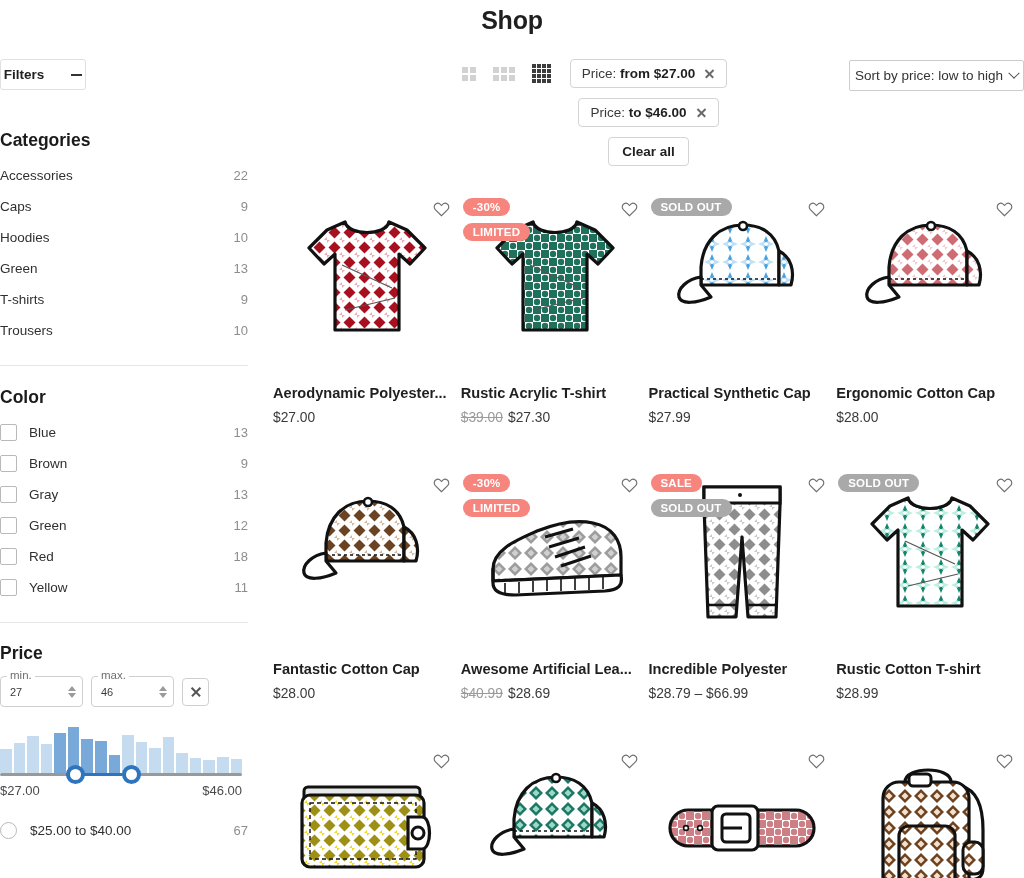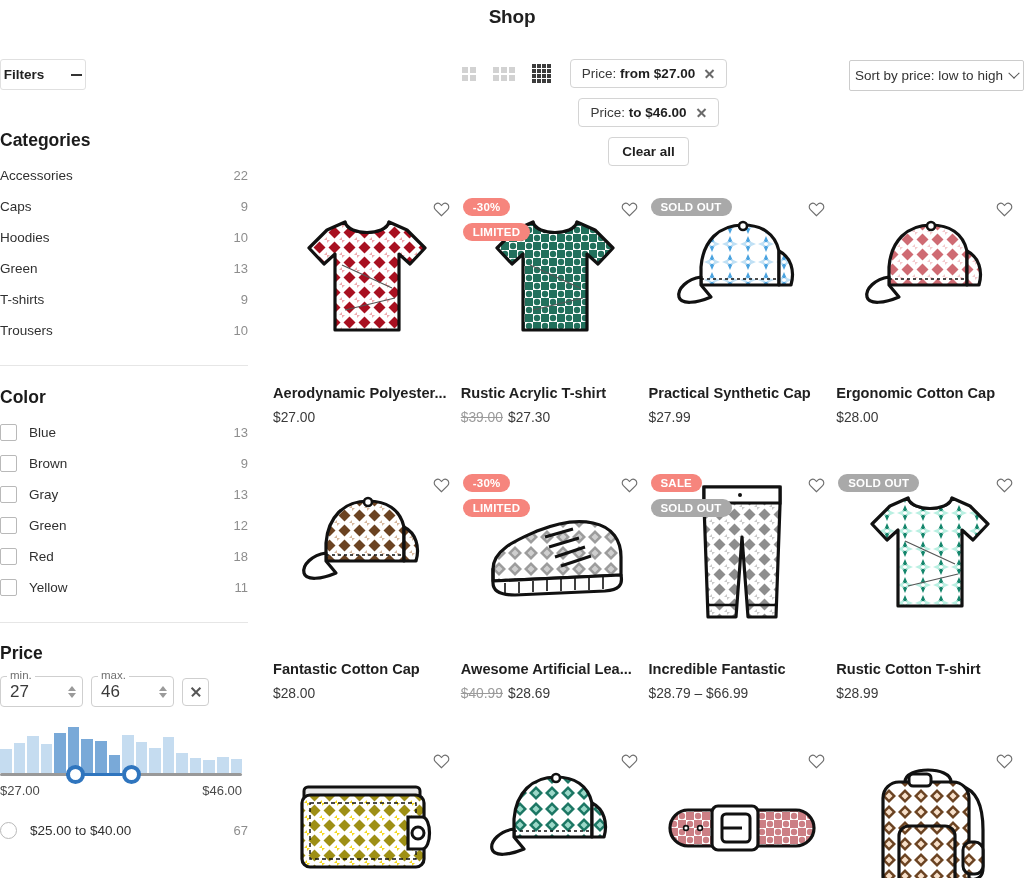--- a/index.html
+++ b/index.html
@@ -9,21 +9,21 @@
     background:#ffffff;
     font-family:"Liberation Sans", sans-serif;
     color:#2b2b2b;
     -webkit-font-smoothing:antialiased;
   }
   .page { position:relative; width:1024px; height:878px; }
 
   
   .shop-title {
     position:absolute; top:6px; left:0; width:1024px;
-    text-align:center; font-size:19px; font-weight:bold; color:#1f1f1f;
+    text-align:center; font-size:25px; font-weight:bold; color:#1f1f1f;
     letter-spacing:-0.2px;
   }
   .view-toggles {
     position:absolute; top:64px; left:462px;
     display:flex; align-items:center; gap:17px;
   }
   .vt { display:grid; gap:2px; cursor:pointer; }
   .vt.g2 { grid-template-columns:repeat(2,6px); grid-template-rows:repeat(2,6px); }
   .vt.g3 { grid-template-columns:repeat(3,6px); grid-template-rows:repeat(2,6px); }
   .vt.g4 { grid-template-columns:repeat(4,4px); grid-template-rows:repeat(4,4px); gap:1px; }
@@ -71,21 +71,21 @@
 
   
   .price-inputs { display:flex; align-items:center; gap:8px; margin-top:12px; }
   .num-wrap { position:relative; }
   .num-lbl {
     position:absolute; top:-7px; left:7px; background:#fff; padding:0 3px;
     font-size:11.5px; color:#6f6f6f;
   }
   .num-box {
     width:83px; height:31px; border:1px solid #cfcfcf; border-radius:4px; background:#fff;
-    display:flex; align-items:center; padding:0 6px 0 9px; font-size:17px; color:#3a3a3a;
+    display:flex; align-items:center; padding:0 6px 0 9px; font-size:11px; color:#3a3a3a;
   }
   .num-val { flex:1; }
   .spin { display:flex; flex-direction:column; gap:2px; }
   .spin .up, .spin .dn { width:0;height:0;border-left:4px solid transparent;border-right:4px solid transparent; }
   .spin .up { border-bottom:5px solid #9a9a9a; }
   .spin .dn { border-top:5px solid #9a9a9a; }
   .clear-x {
     width:27px; height:28px; border:1px solid #cfcfcf; border-radius:4px; background:#fff;
     display:flex; align-items:center; justify-content:center; cursor:pointer;
   }
@@ -524,21 +524,21 @@
                   <path d="M0 0 3 0 0 3z" fill="#c9c9c9"></path>
                   <path d="M15 15 12 15 15 12z" fill="#c9c9c9"></path>
                 </pattern>
               </defs>
               <path d="M22 10 L98 10 L98 28 L94 140 L66 140 L60 60 L54 140 L26 140 L22 28 Z" fill="url(#ptro)" stroke="#111" stroke-width="3.2" stroke-linejoin="round"></path>
               <path d="M22 10 L98 10 L98 26 L22 26 Z" fill="#fff" stroke="#111" stroke-width="3.2"></path>
               <path d="M26 128 L54 128 M66 128 L94 128" stroke="#111" stroke-width="2.4"></path>
               <circle cx="58" cy="18" r="2" fill="#111"></circle>
             </svg>
           </div>
-          <div class="p-title">Incredible Fantastic</div>
+          <div class="p-title">Incredible Polyester</div>
           <div class="p-price">$28.79 – $66.99</div>
         </div>
         <div class="card row2">
           <div class="thumb">
             <div class="badges">
               <span class="badge out">SOLD OUT</span>
             </div>
             <span class="heart"><svg width="17" height="16" viewBox="0 0 24 22">
                 <path d="M12 20.5 3.3 12C1 9.7 1.2 5.9 3.8 4a5.3 5.3 0 0 1 7 .8L12 6l1.2-1.2a5.3 5.3 0 0 1 7-.8c2.6 1.9 2.8 5.7.5 8z" fill="none" stroke="#6e6e6e" stroke-width="1.6"></path>
               </svg></span>

